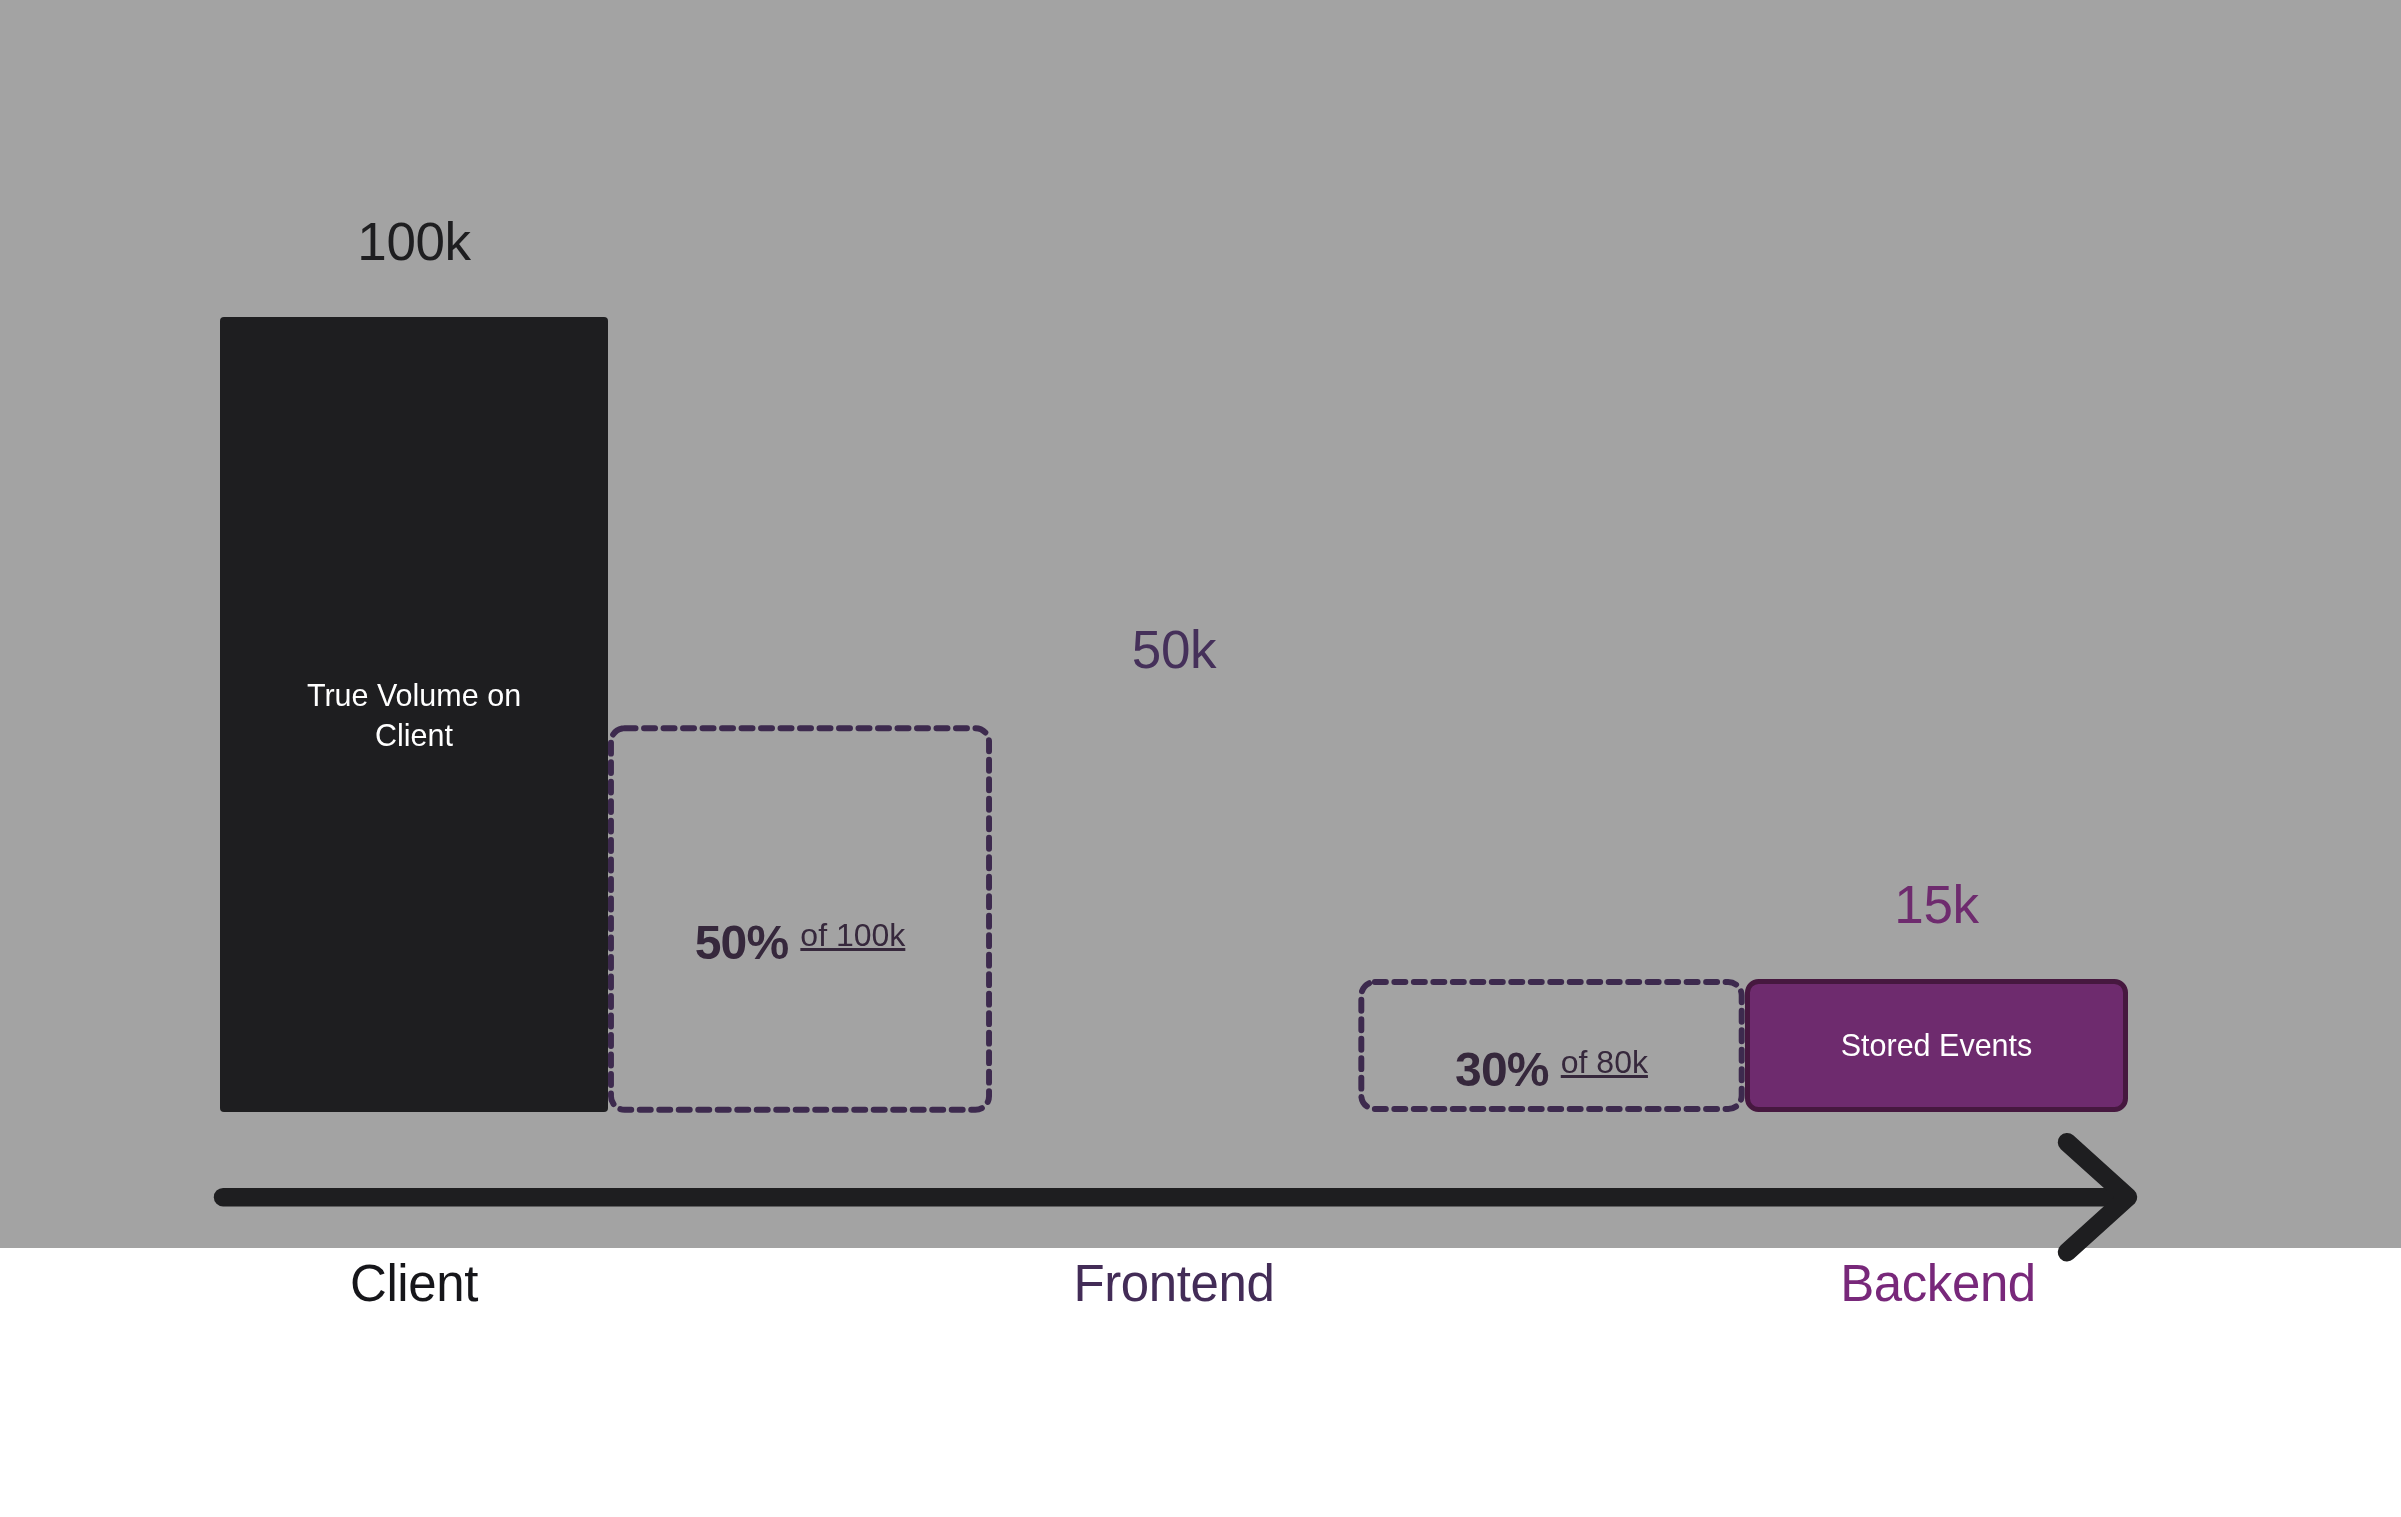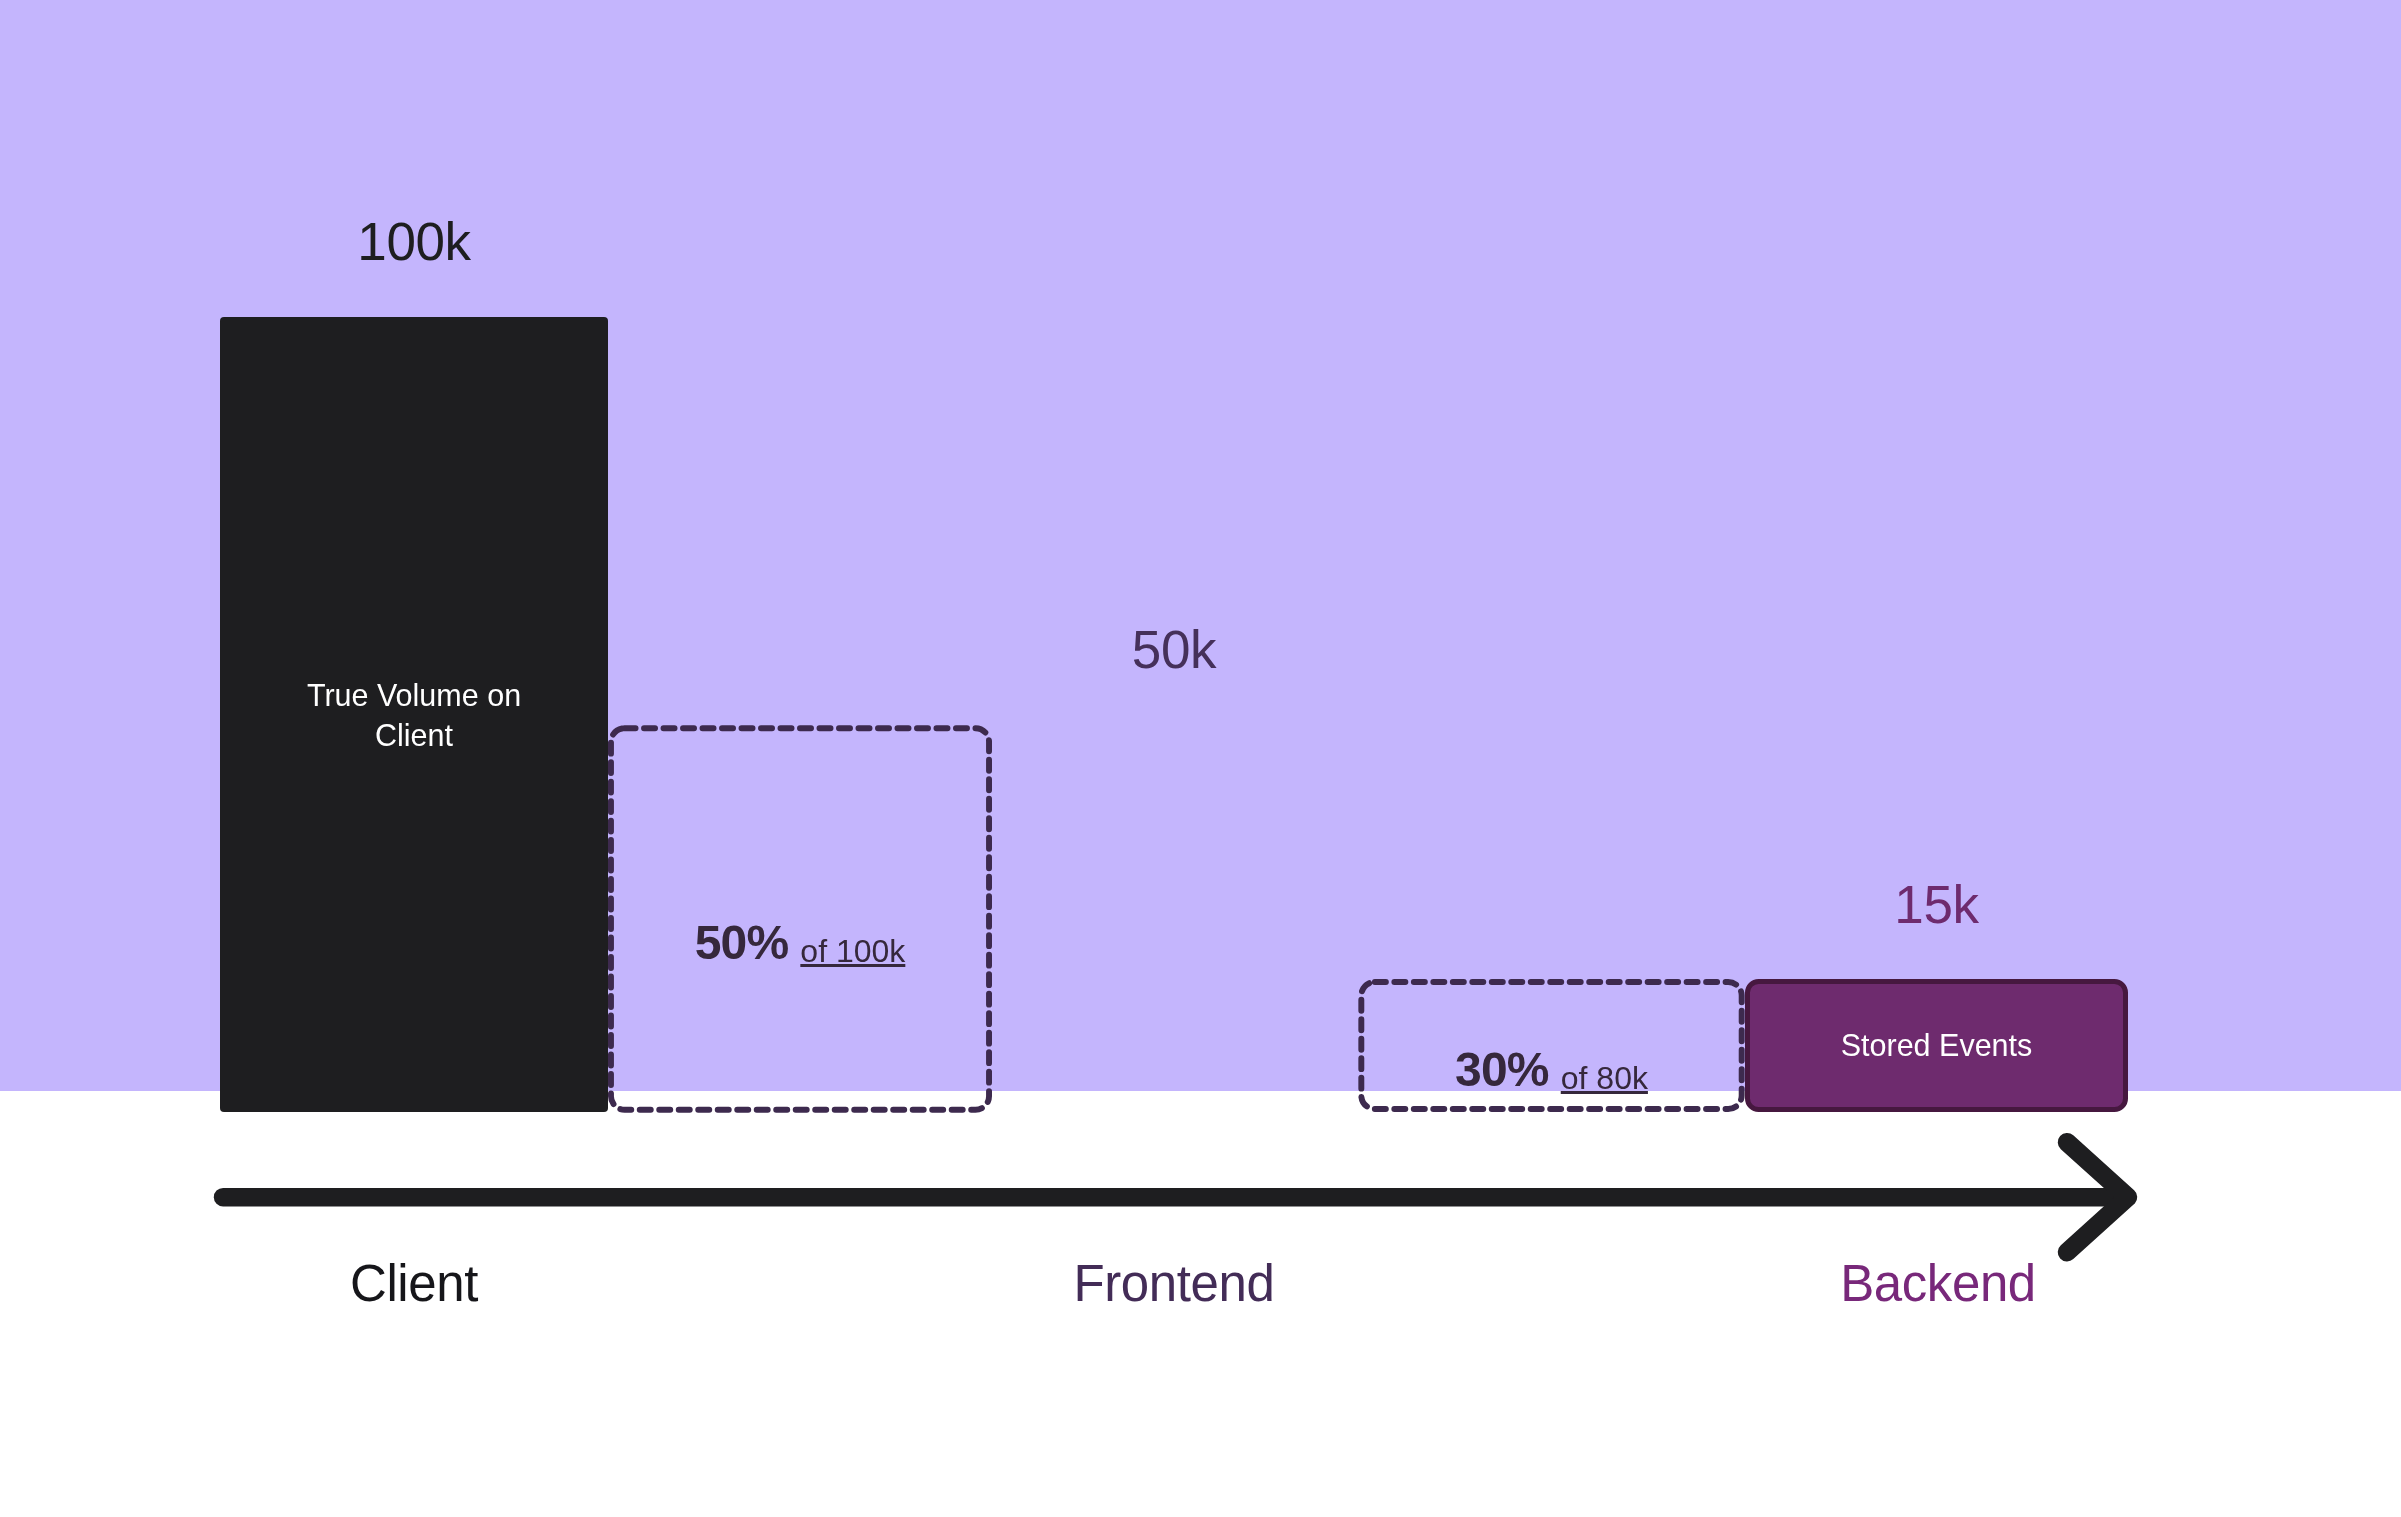--- a/index.html
+++ b/index.html
@@ -11,22 +11,22 @@
     width: 2401px;
     height: 1518px;
     font-family: "Liberation Sans", sans-serif;
     -webkit-font-smoothing: antialiased;
     overflow: hidden;
   }
 
   #stage {
     position: relative;
     width: 2401px;
-    height: 1091px;
-    background: #c4b5fd;
+    height: 1248px;
+    background: #a3a3a3;
   }
 
   
   .value-label {
     position: absolute;
     font-size: 53px;
     line-height: 53px;
     font-weight: 400;
     letter-spacing: -0.4px;
     text-align: center;
@@ -104,21 +104,21 @@
   }
   .dashed-box svg {
     position: absolute;
     left: 0;
     top: 0;
     overflow: visible;
   }
   .reduction {
     position: relative;
     display: flex;
-    align-items: flex-end;
+    align-items: flex-start;
     justify-content: center;
     gap: 12px;
     color: #36283C;
     margin-top: 48px;
   }
   .reduction .pct {
     font-size: 48px;
     line-height: 48px;
     font-weight: 700;
     letter-spacing: -0.8px;

